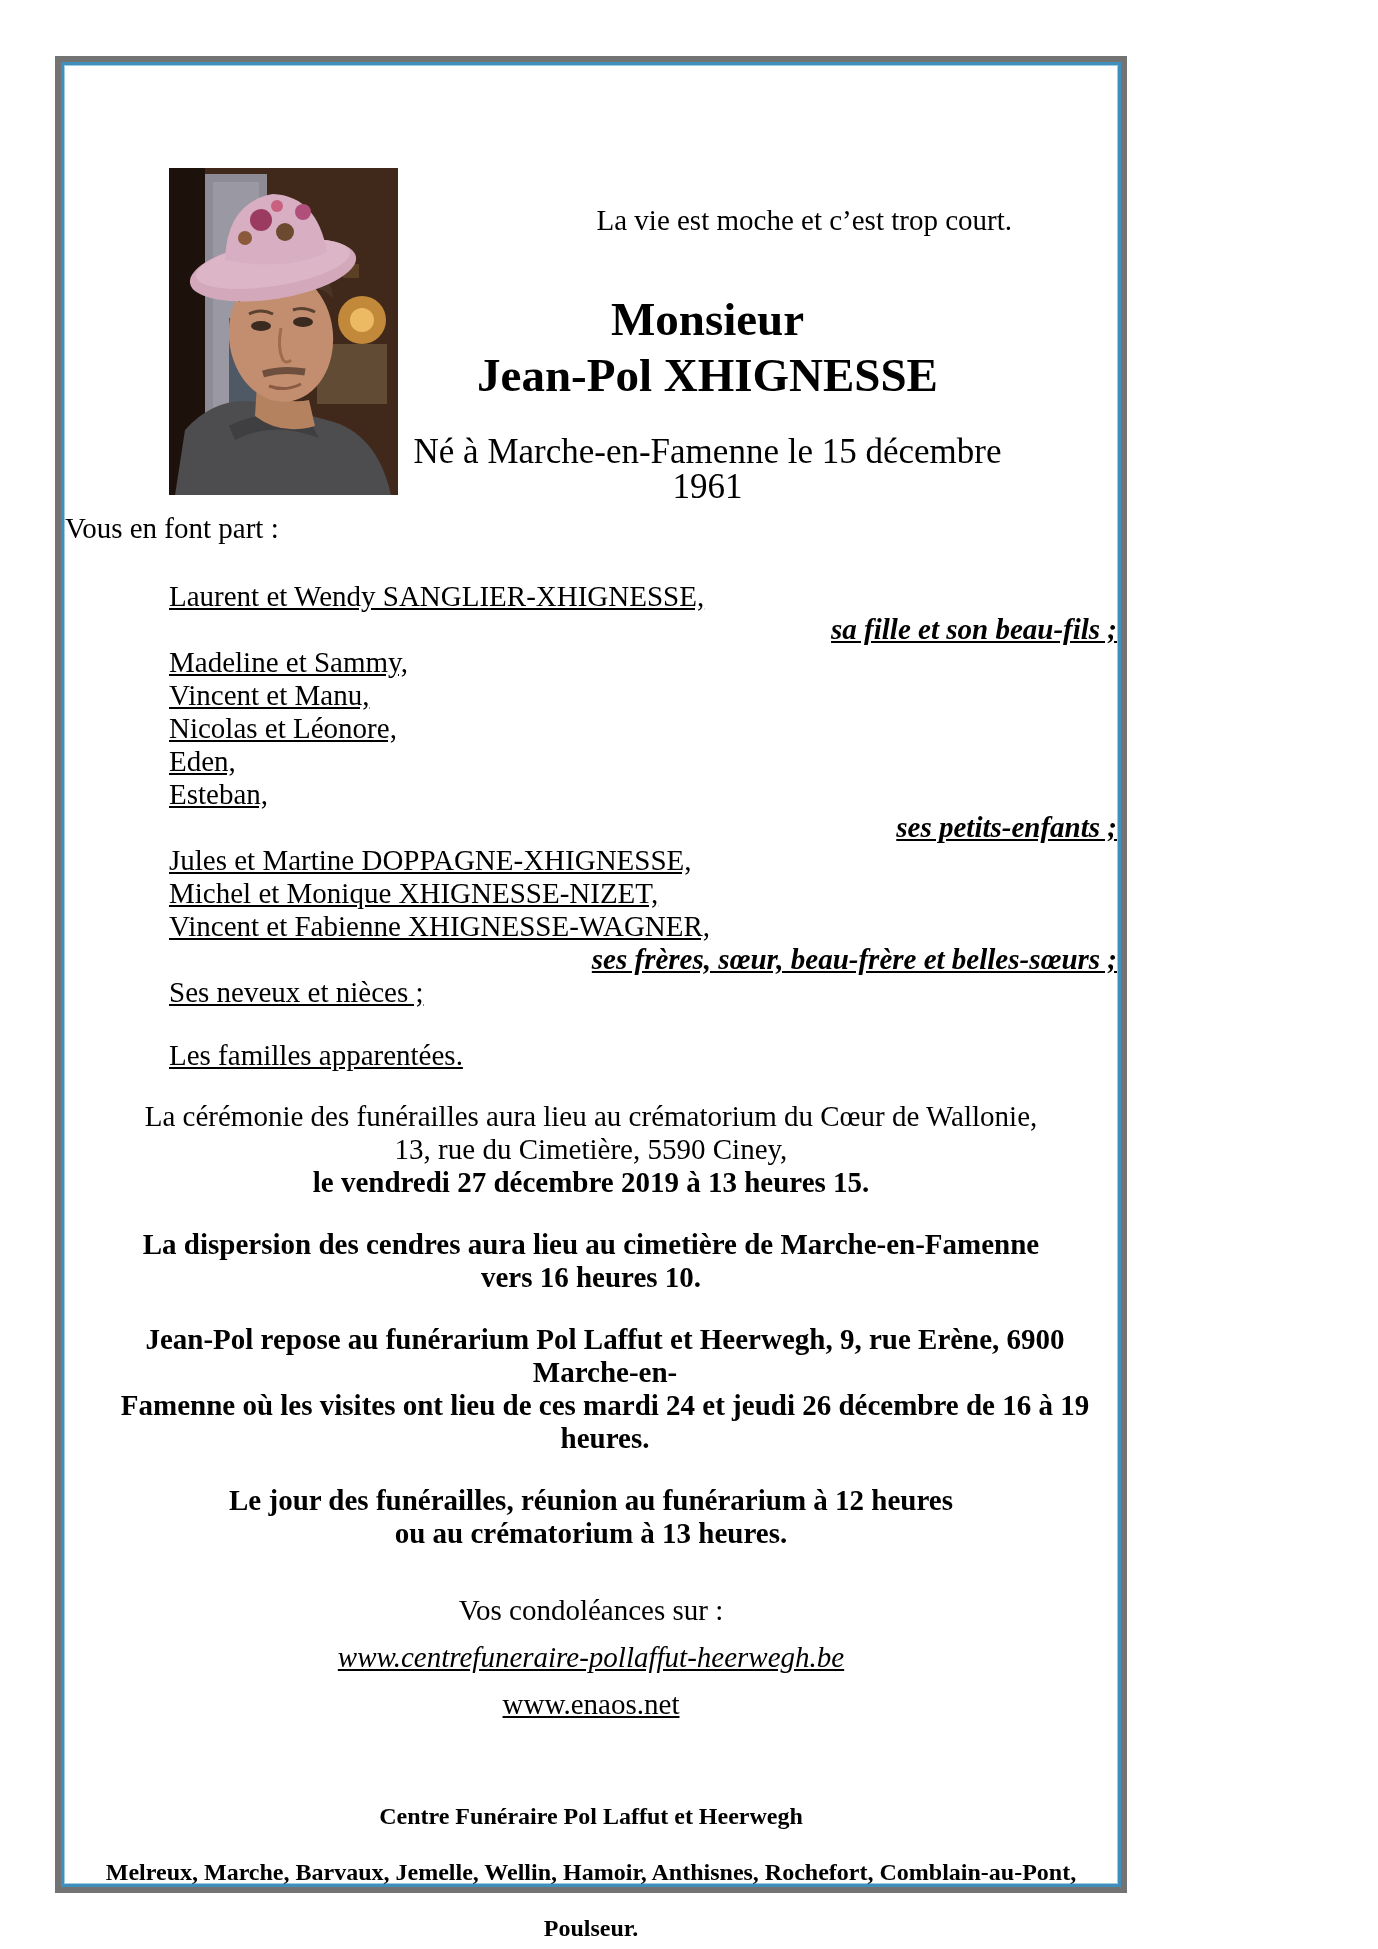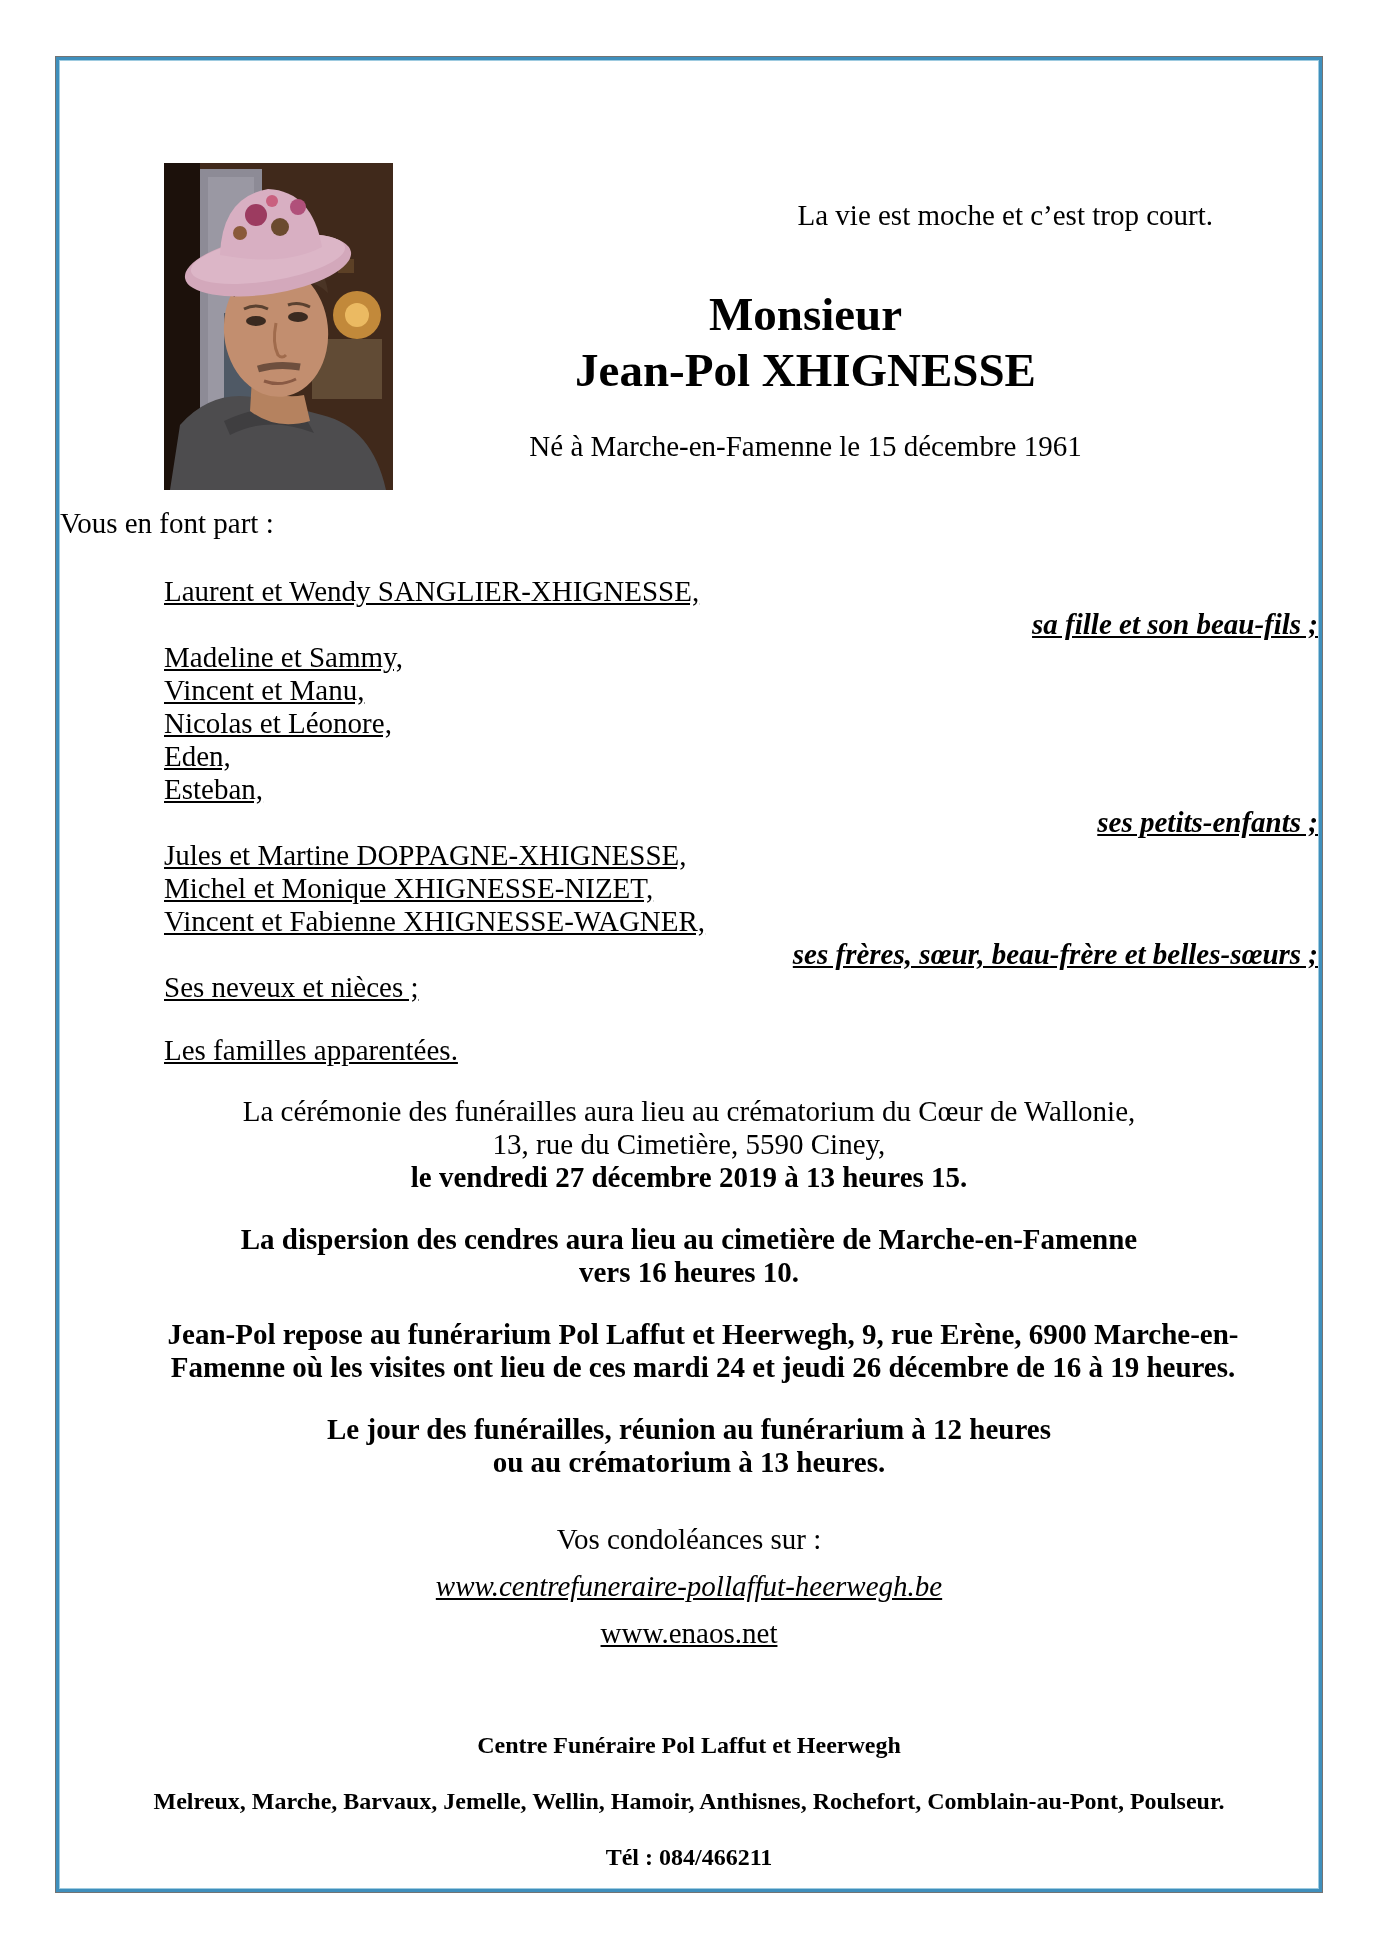--- a/index.html
+++ b/index.html
@@ -5,35 +5,35 @@
   html, body { margin: 0; padding: 0; }
   body {
     width: 1378px; height: 1949px;
     background: #ffffff;
     font-family: "Liberation Serif", "DejaVu Serif", serif;
     color: #000000;
     position: relative;
     overflow: hidden;
   }
   
-  .frame      { position: absolute; left: 55px; top: 56px; width: 1268px; height: 1837px;
-                border: 1px solid #737373; box-sizing: border-box; }
+  .frame      { position: absolute; left: 55px; top: 56px; width: 1072px; height: 1837px;
+                border: 6px solid #737373; box-sizing: border-box; }
   .frame-mid  { position: absolute; inset: 0; border: 3px solid #3f8fbc; }
   .frame-in   { position: absolute; inset: 0; border: 1px solid #9ecbe0; }
 
   .photo { position: absolute; left: 104px; top: 102px; width: 229px; height: 327px; overflow: hidden; }
   .photo svg { display: block; }
 
   .quote { position: absolute; top: 138px; right: 105px; font-size: 29px; line-height: 33px; }
 
   .titleblock { position: absolute; left: 333px; right: 100px; top: 225px; text-align: center; }
   .titleblock .title { font-size: 47px; font-weight: bold; line-height: 56px; }
 
   .birthblock { position: absolute; left: 333px; right: 100px; top: 368px; text-align: center;
-                font-size: 29px; line-height: 35px; }
+                font-size: 35px; line-height: 35px; }
 
   .flow { position: absolute; left: 0; top: 446px; width: 100%; font-size: 29px; }
   .flow div { line-height: 33px; }
 
   .intro { }
 
   .famlist { margin-top: 35px; text-decoration: underline; }
   .fam-left { padding-left: 104px; }
   .fam-rel  { text-align: right; font-weight: bold; font-style: italic; }
   .gap-before { margin-top: 30px; }

